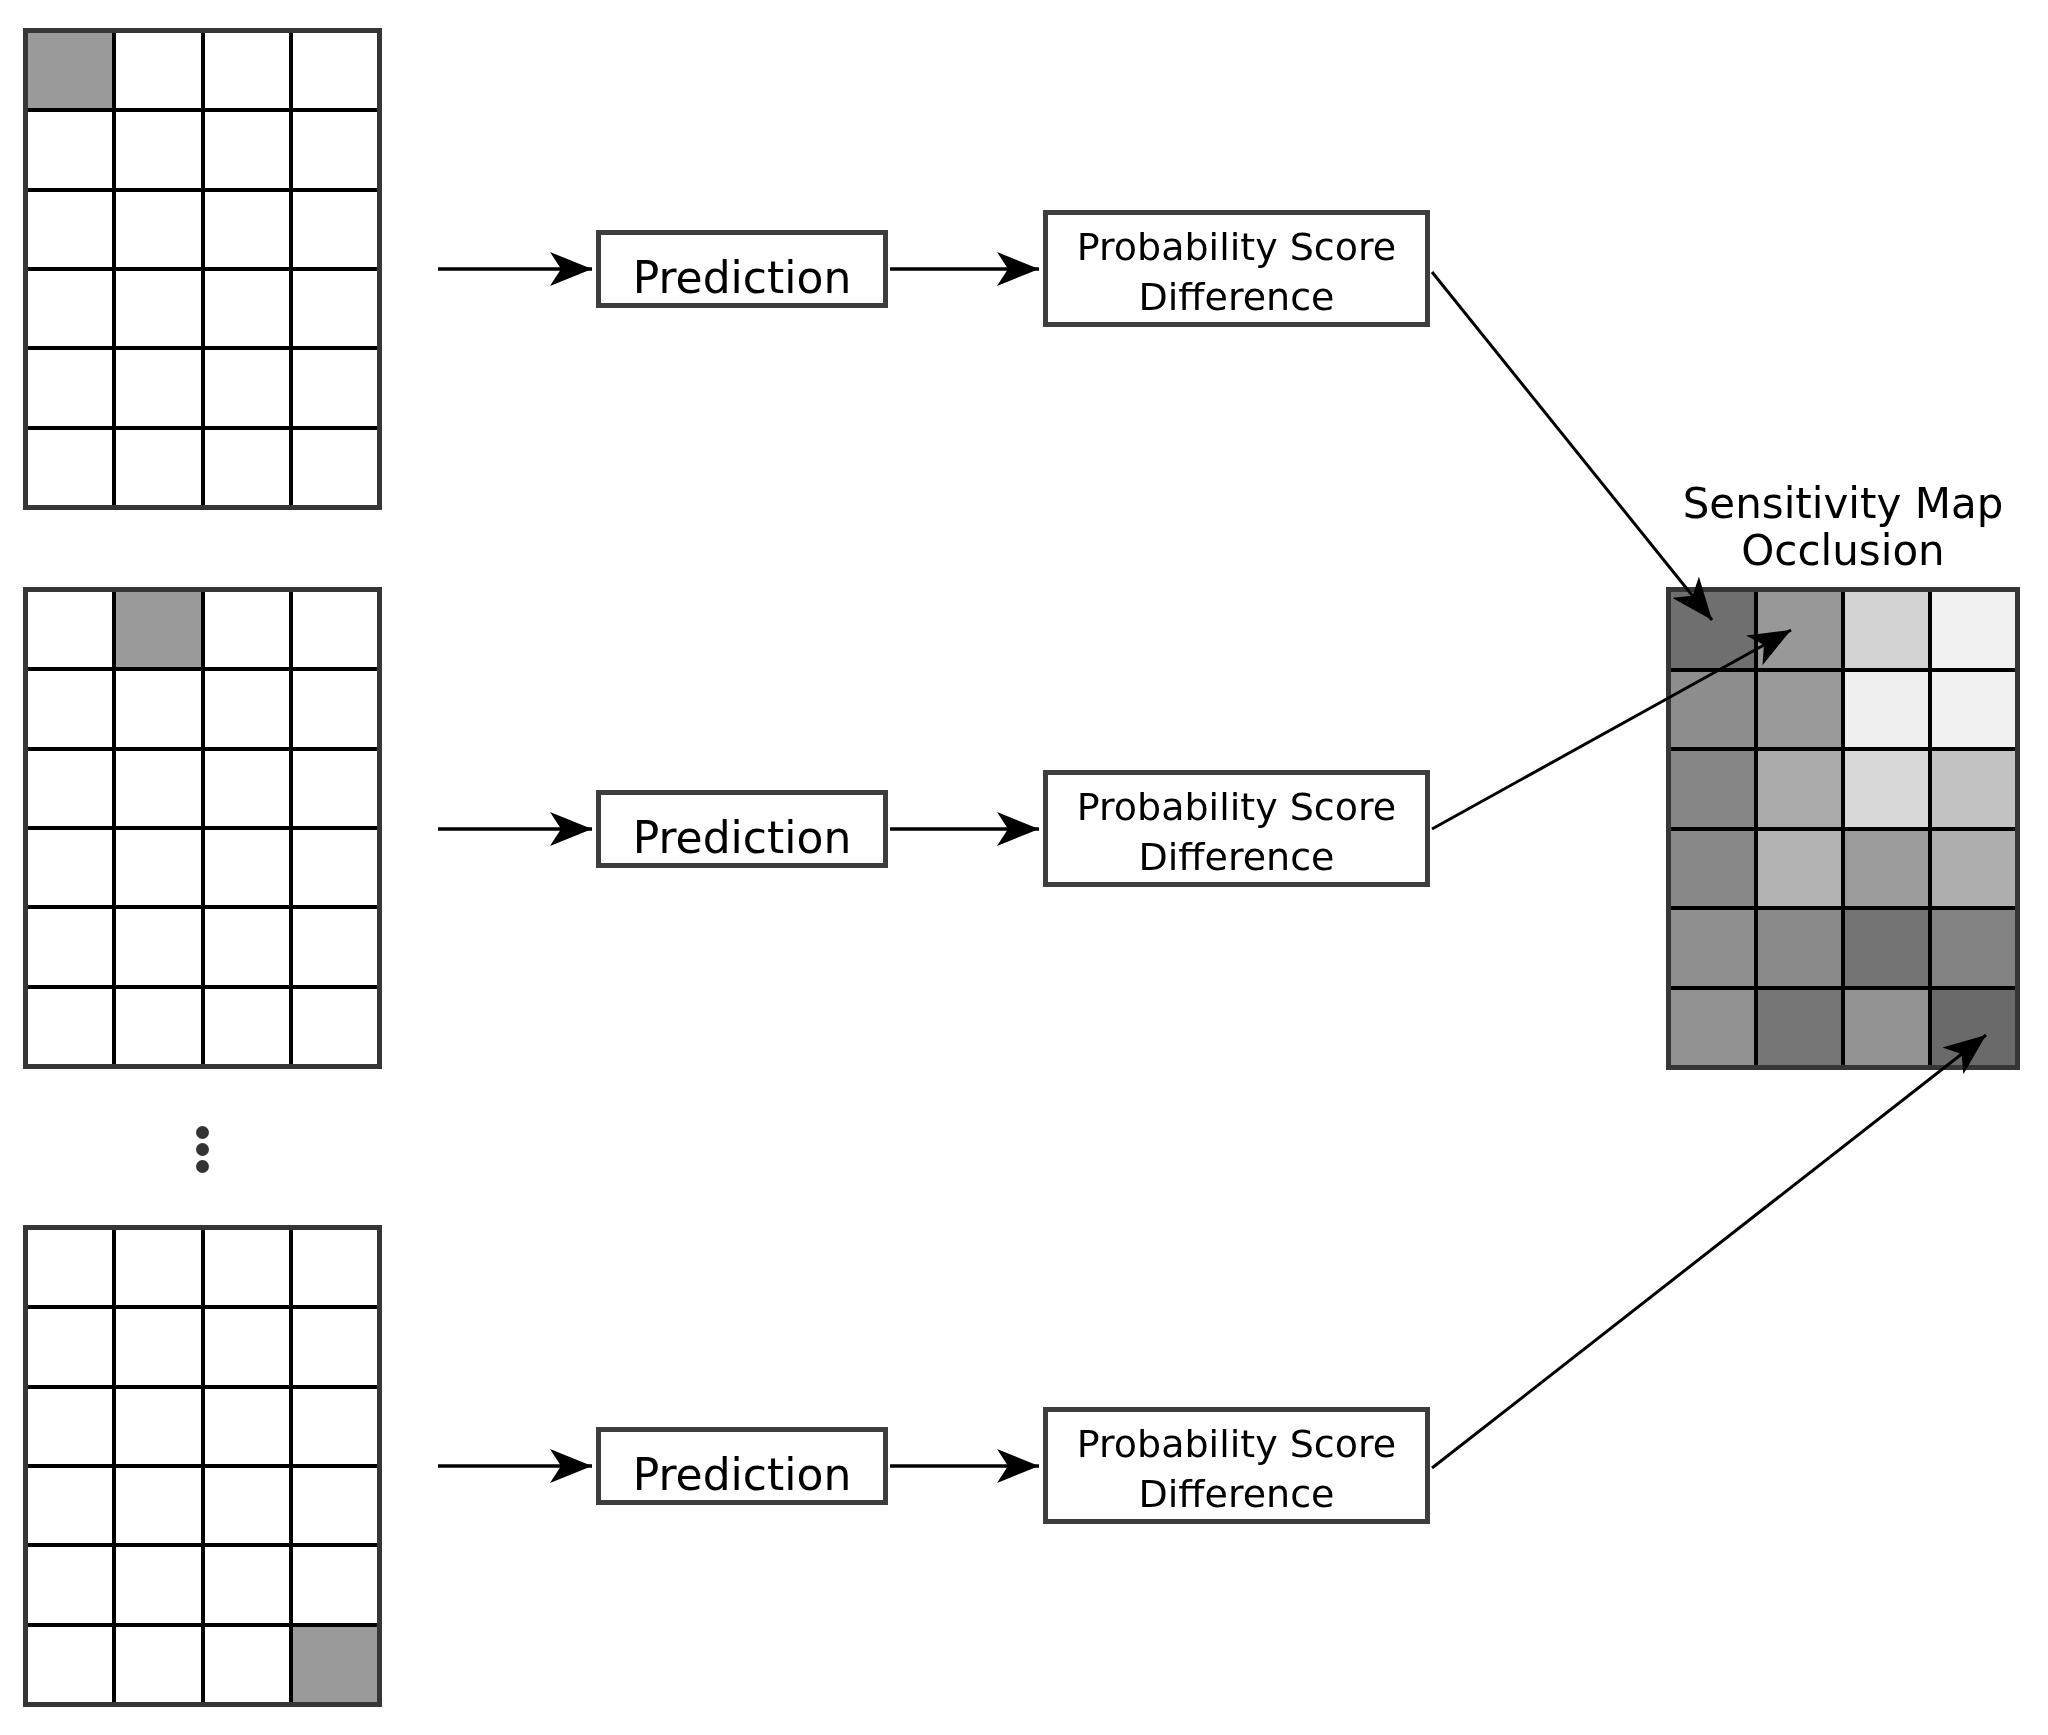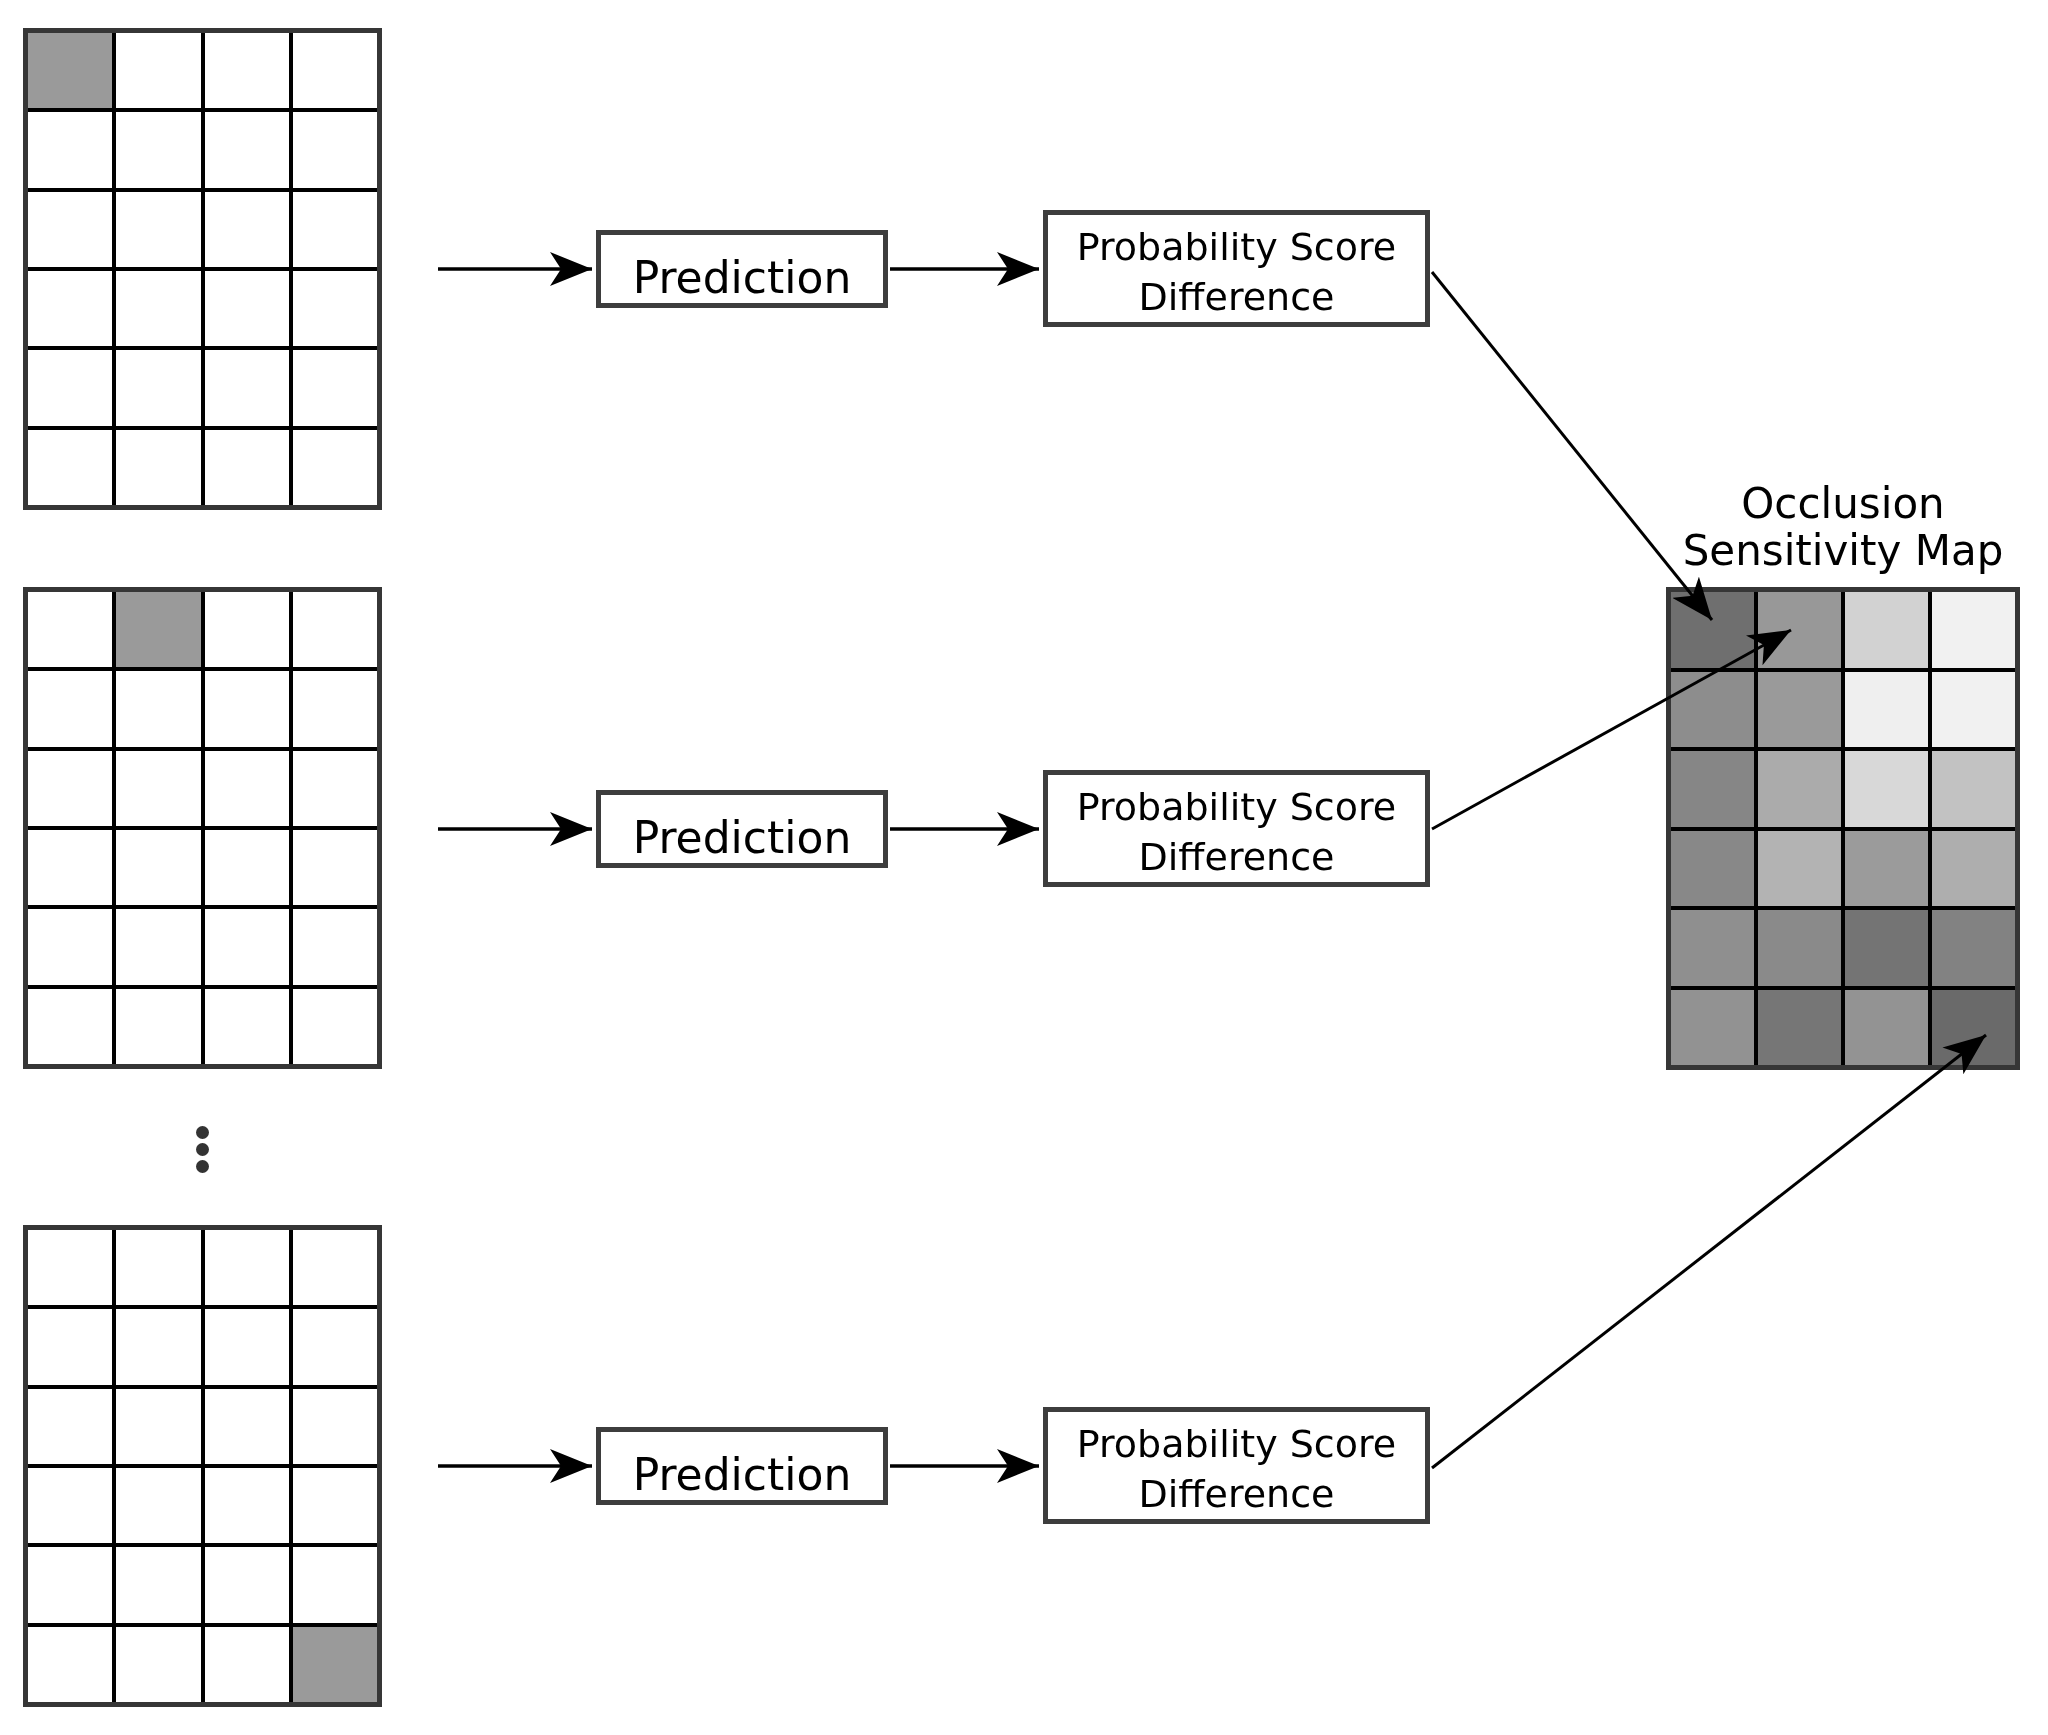--- a/index.html
+++ b/index.html
@@ -186,22 +186,22 @@
 
   <div class="box pred-box" style="top:1427px">
     <span>Prediction</span>
   </div>
   <div class="box psd-box" style="top:1407px">
     <span>Probability Score</span>
     <span>Difference</span>
   </div>
 
   <div class="map-title">
+    <div>Sensitivity Map</div>
     <div>Occlusion</div>
-    <div>Sensitivity Map</div>
   </div>
 
   <div class="grid map-grid" style="grid-template-columns: repeat(4, 1fr); grid-template-rows: repeat(6, 1fr);">
       <div class="cell" style="background: rgb(111, 111, 111);"></div>
       <div class="cell" style="background: rgb(152, 152, 152);"></div>
       <div class="cell" style="background: rgb(210, 210, 210);"></div>
       <div class="cell" style="background: rgb(241, 241, 241);"></div>
       <div class="cell" style="background: rgb(141, 141, 141);"></div>
       <div class="cell" style="background: rgb(154, 154, 154);"></div>
       <div class="cell" style="background: rgb(239, 239, 239);"></div>

